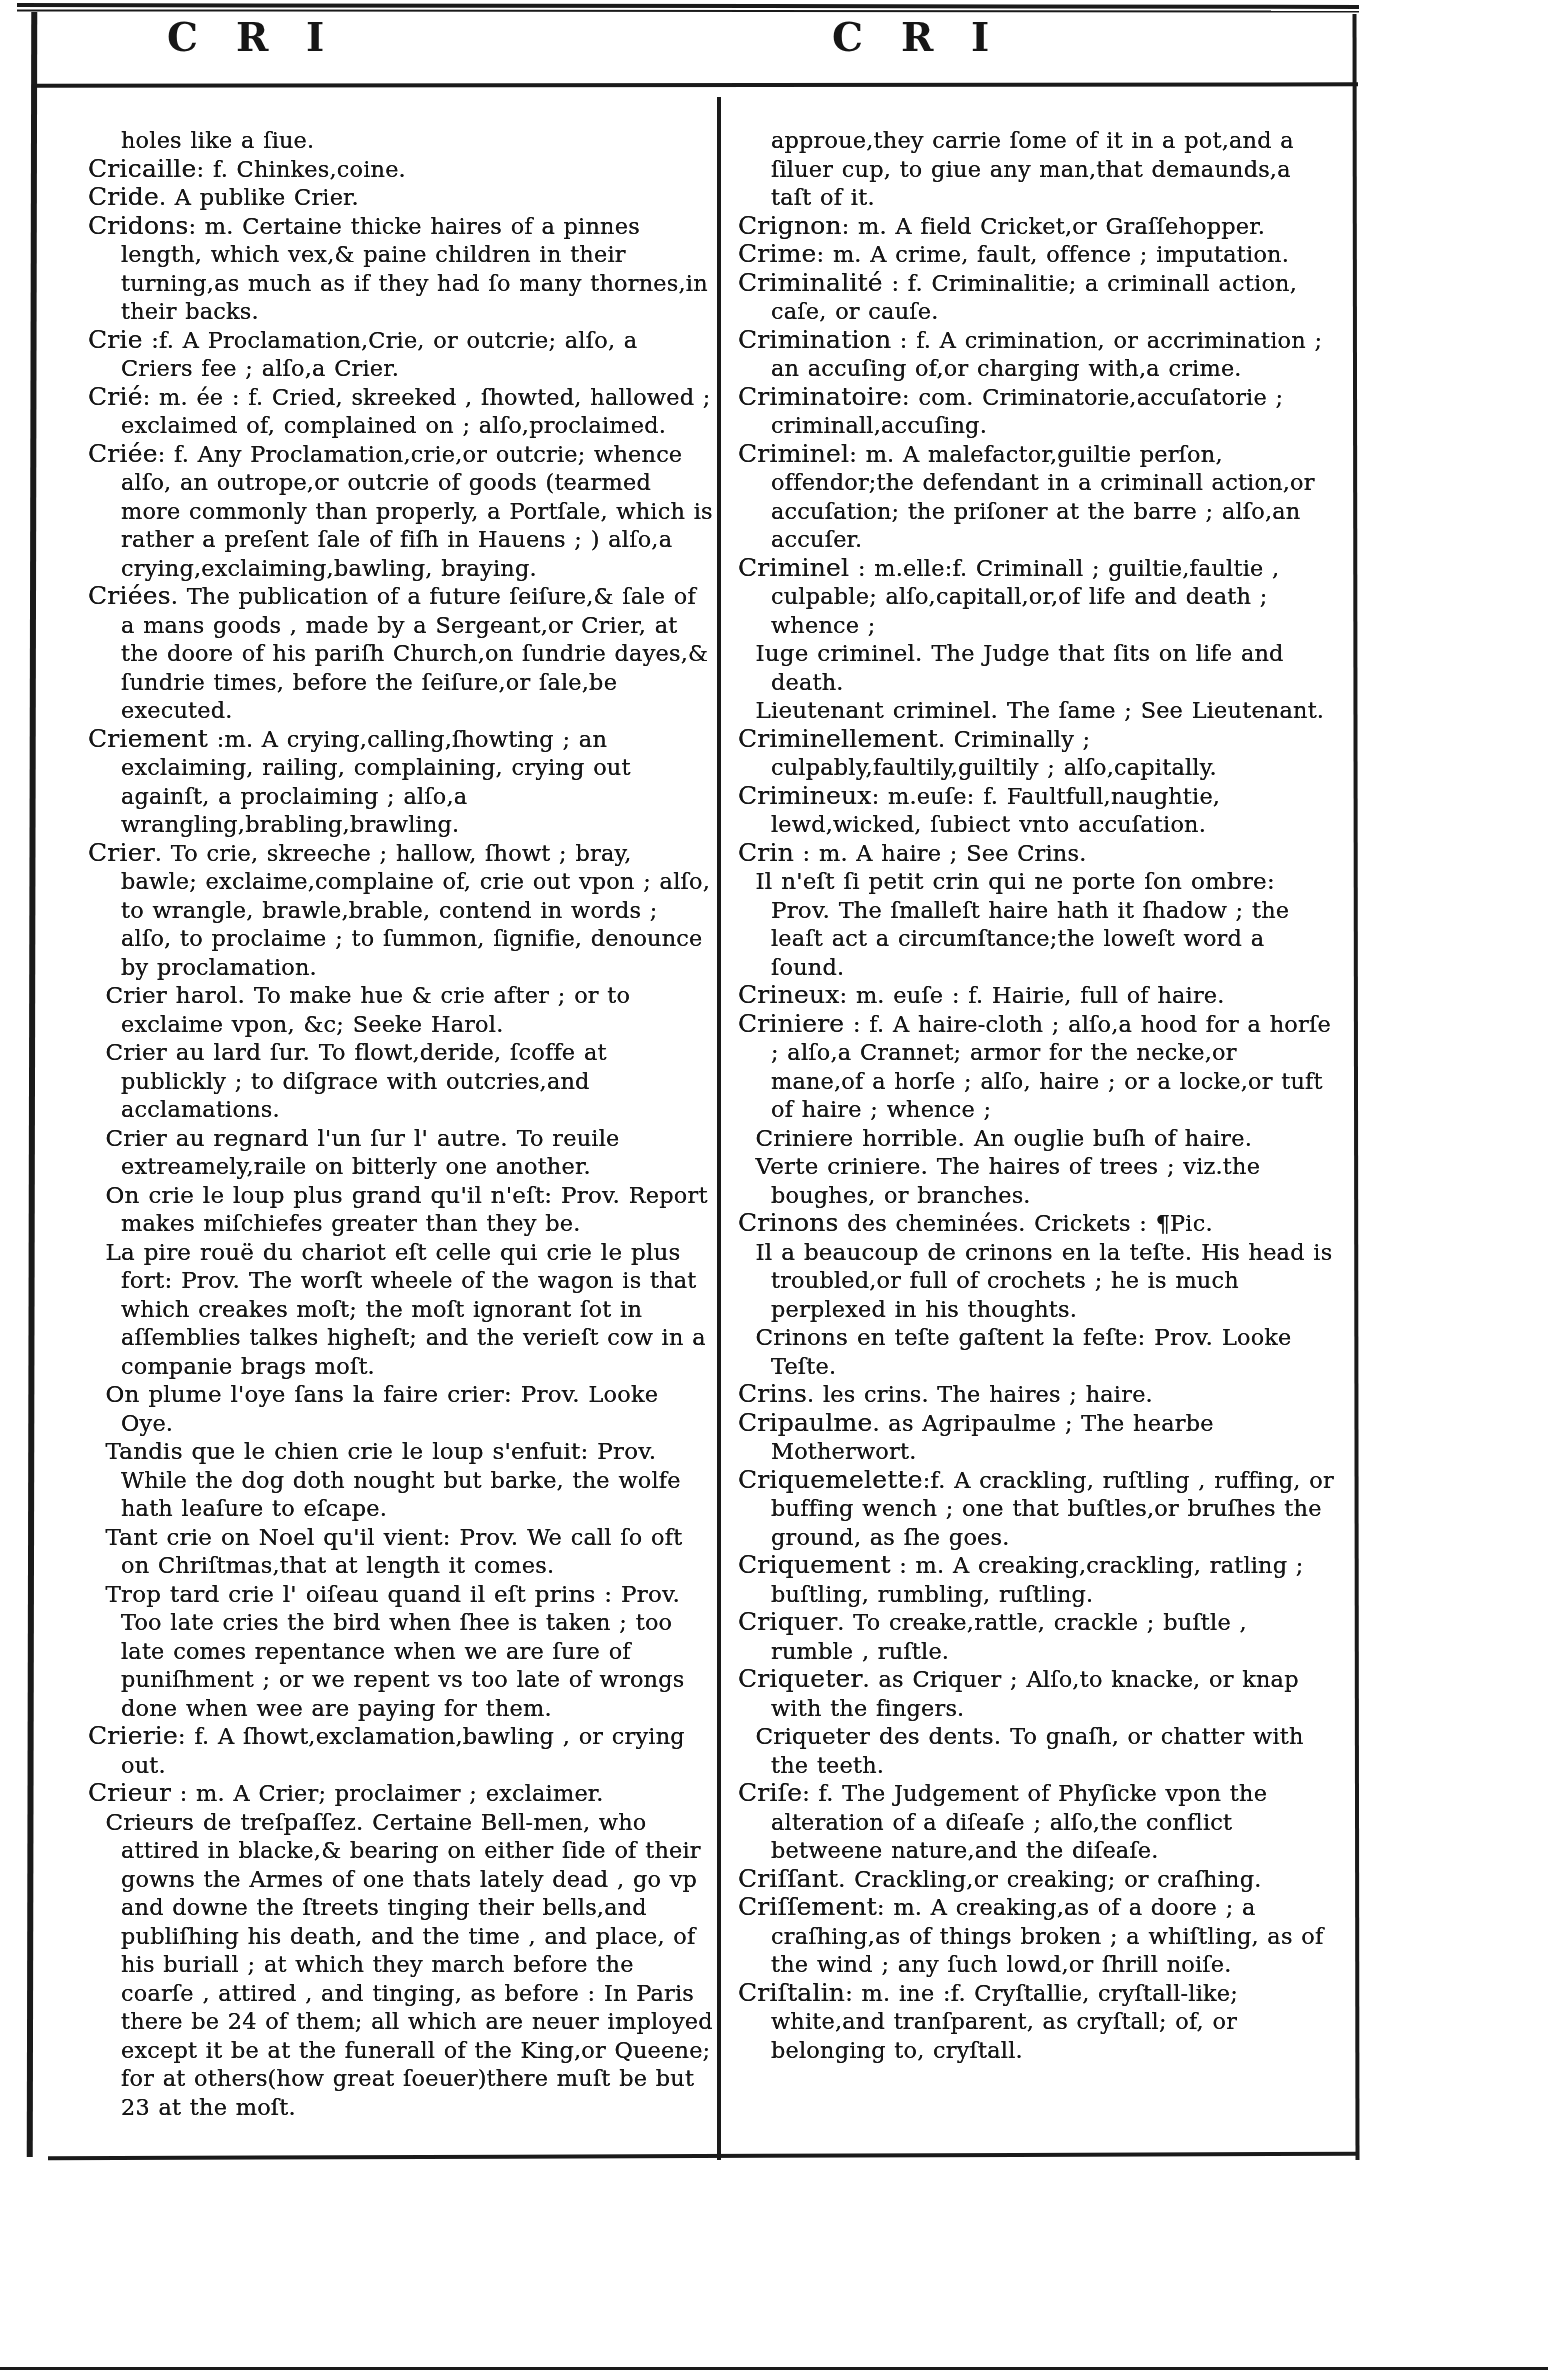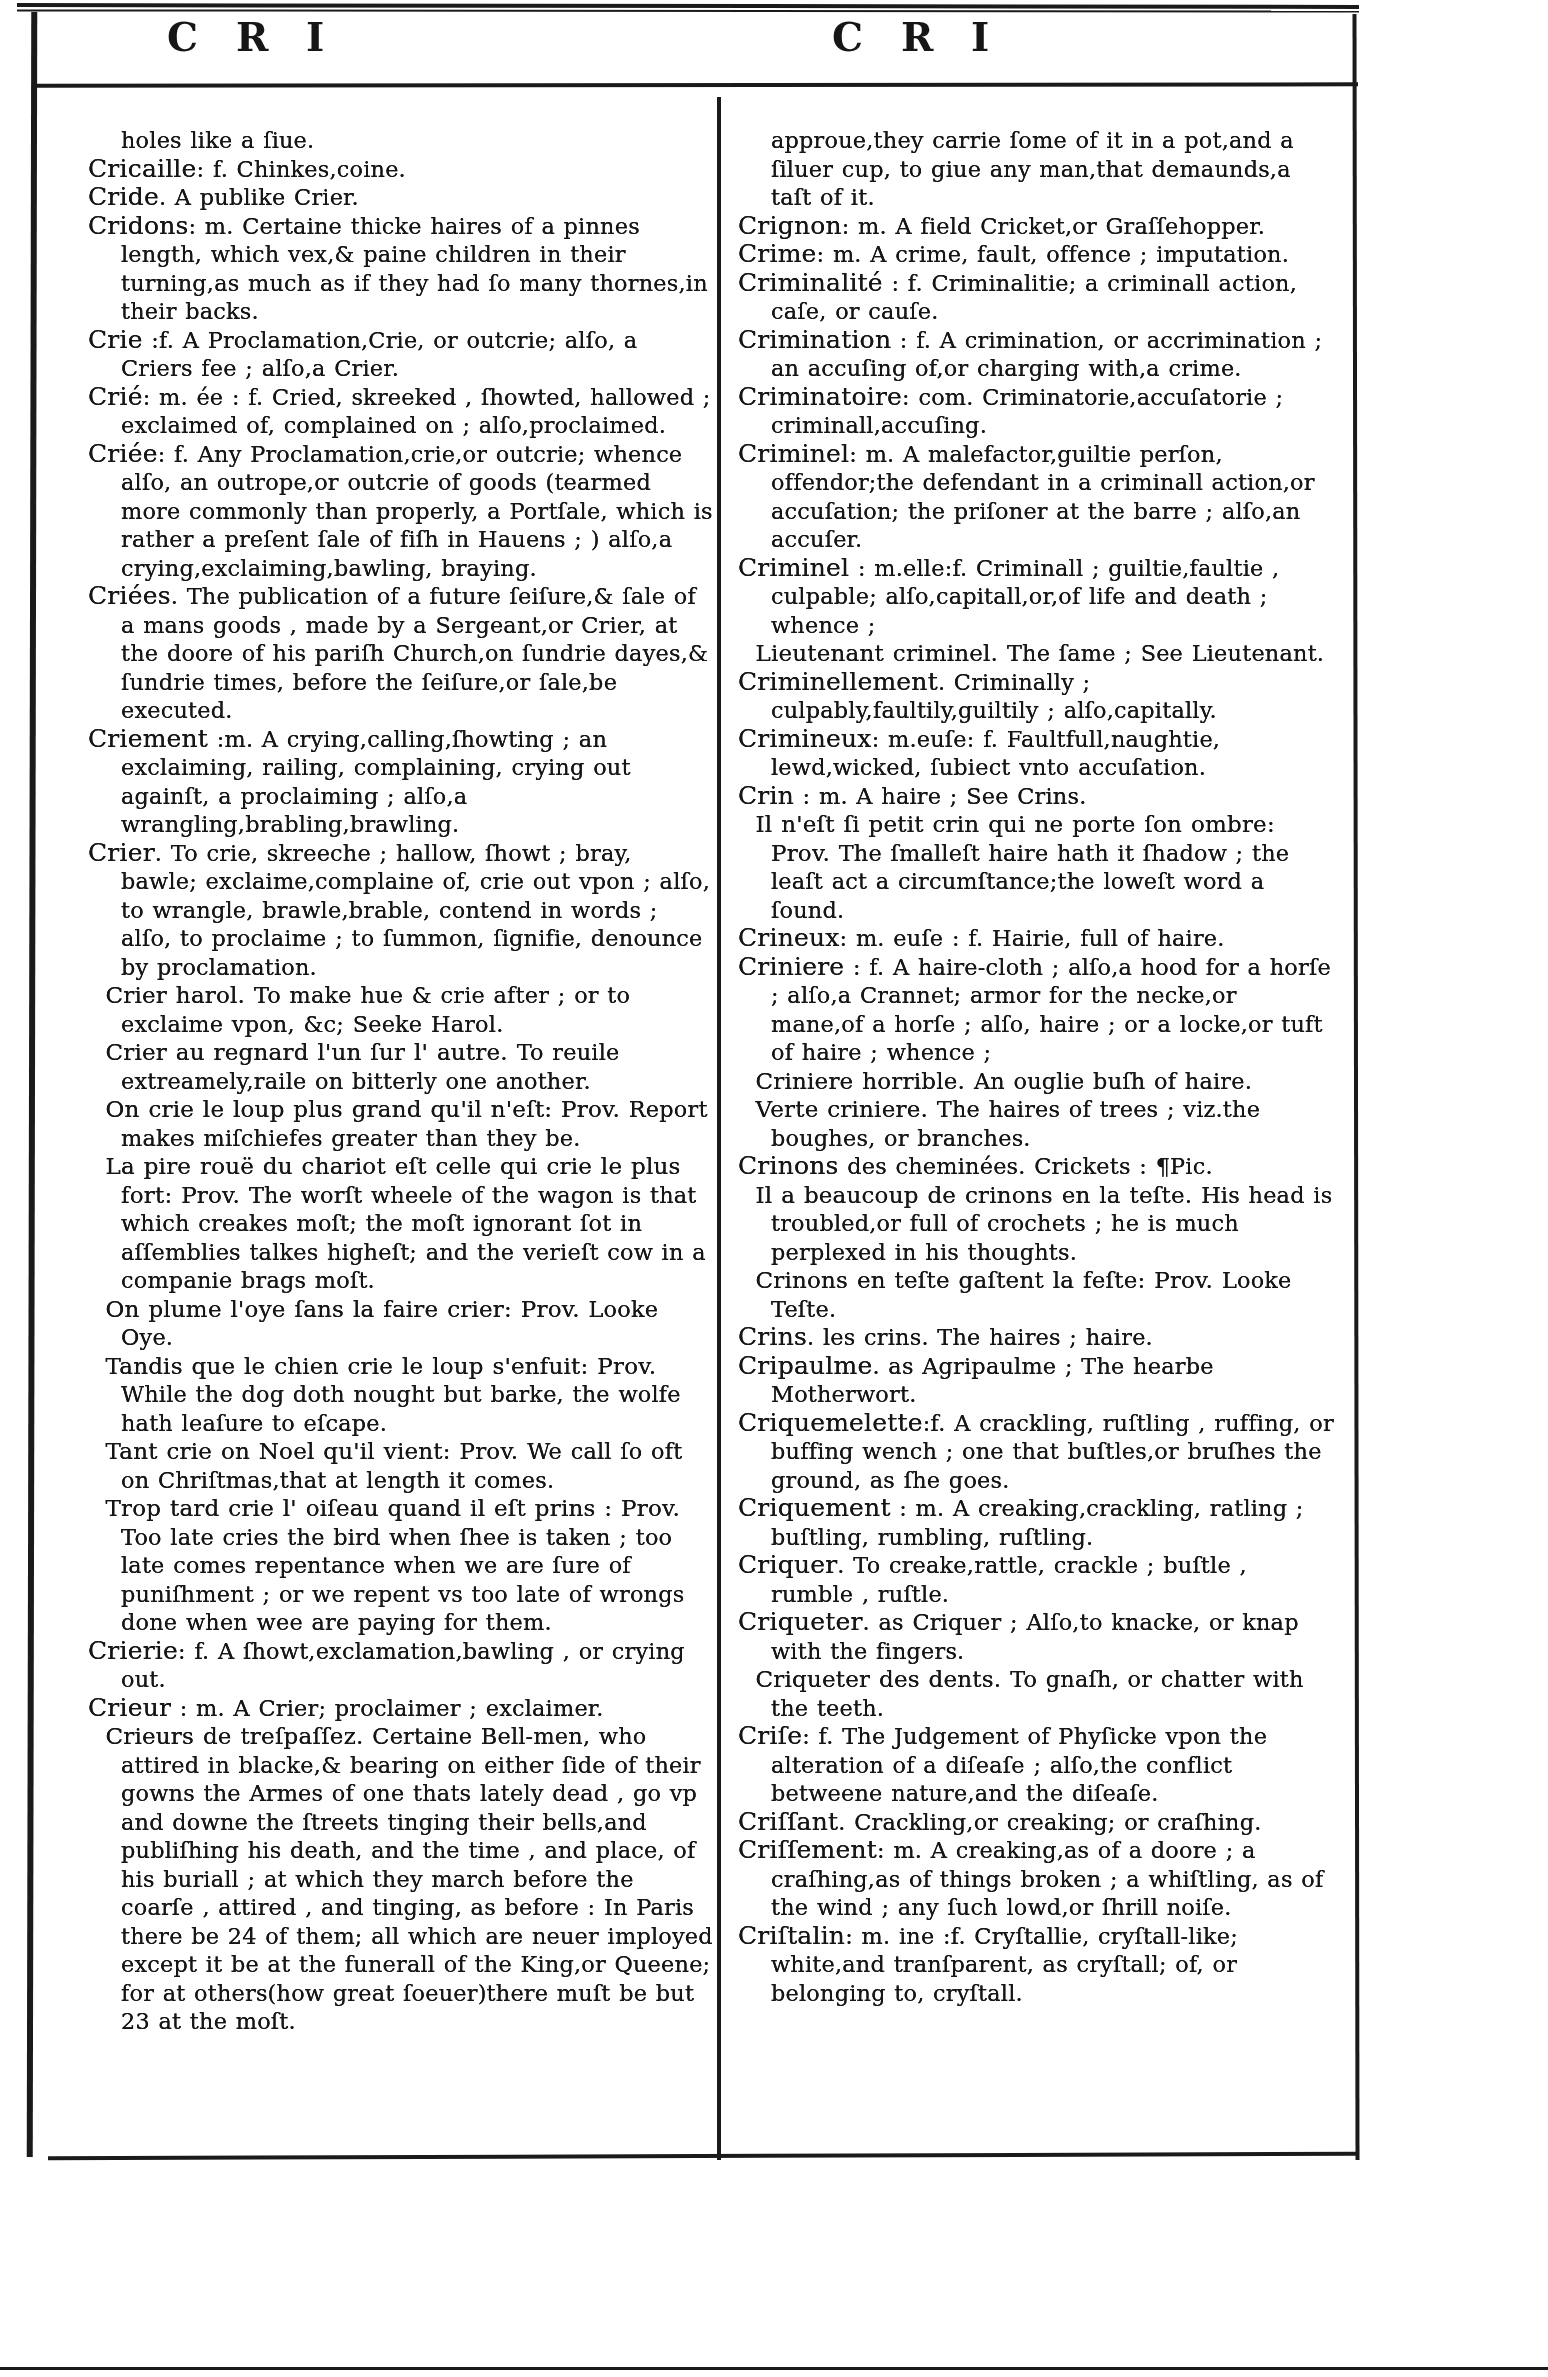--- a/index.html
+++ b/index.html
@@ -64,40 +64,42 @@
     <p class="entry"><span class="h">Cricaille</span><span class="r">: f. </span><span class="i">Chinkes,coine.</span></p>
     <p class="entry"><span class="h">Cride</span><span class="r">. </span><span class="i">A publike Crier.</span></p>
     <p class="entry"><span class="h">Cridons</span><span class="r">: m. </span><span class="i">Certaine thicke haires of a pinnes length, which vex,&amp; paine children in their turning,as much as if they had ſo many thornes,in their backs.</span></p>
     <p class="entry"><span class="h">Crie</span><span class="r"> :f. </span><span class="i">A Proclamation,Crie, or outcrie; alſo, a Criers fee ; alſo,a Crier.</span></p>
     <p class="entry"><span class="h">Crié</span><span class="r">: m. ée : f. </span><span class="i">Cried, skreeked , ſhowted, hallowed ; exclaimed of, complained on ; alſo,proclaimed.</span></p>
     <p class="entry"><span class="h">Criée</span><span class="r">: f. </span><span class="i">Any Proclamation,crie,or outcrie; whence alſo, an outrope,or outcrie of goods (tearmed more commonly than properly, a Portſale, which is rather a preſent ſale of fiſh in Hauens ; ) alſo,a crying,exclaiming,bawling, braying.</span></p>
     <p class="entry"><span class="h">Criées</span><span class="r">. </span><span class="i">The publication of a future ſeiſure,&amp; ſale of a mans goods , made by a Sergeant,or Crier, at the doore of his pariſh Church,on ſundrie dayes,&amp; ſundrie times, before the ſeiſure,or ſale,be executed.</span></p>
     <p class="entry"><span class="h">Criement</span><span class="r"> :m. </span><span class="i">A crying,calling,ſhowting ; an exclaiming, railing, complaining, crying out againſt, a proclaiming ; alſo,a wrangling,brabling,brawling.</span></p>
     <p class="entry"><span class="h">Crier</span><span class="r">. </span><span class="i">To crie, skreeche ; hallow, ſhowt ; bray, bawle; exclaime,complaine of, crie out vpon ; alſo, to wrangle, brawle,brable, contend in words ; alſo, to proclaime ; to ſummon, ſignifie, denounce by proclamation.</span></p>
     <p class="entry sub"><span class="R">Crier harol. </span><span class="i">To make hue &amp; crie after ; or to exclaime vpon, &amp;c; Seeke </span><span class="r">Harol.</span></p>
+    <p class="entry sub"><span class="R">Crier au lard ſur. </span><span class="i">To flowt,deride, ſcoffe at publickly ; to diſgrace with outcries,and acclamations.</span></p>
     <p class="entry sub"><span class="R">Crier au regnard l'un ſur l' autre. </span><span class="i">To reuile extreamely,raile on bitterly one another.</span></p>
     <p class="entry sub"><span class="R">On crie le loup plus grand qu'il n'eſt: Prov. </span><span class="i">Report makes miſchiefes greater than they be.</span></p>
     <p class="entry sub"><span class="R">La pire rouë du chariot eſt celle qui crie le plus fort: Prov. </span><span class="i">The worſt wheele of the wagon is that which creakes moſt; the moſt ignorant ſot in aſſemblies talkes higheſt; and the verieſt cow in a companie brags moſt.</span></p>
     <p class="entry sub"><span class="R">On plume l'oye ſans la faire crier: Prov. </span><span class="i">Looke </span><span class="r">Oye.</span></p>
     <p class="entry sub"><span class="R">Tandis que le chien crie le loup s'enfuit: Prov. </span><span class="i">While the dog doth nought but barke, the wolfe hath leaſure to eſcape.</span></p>
     <p class="entry sub"><span class="R">Tant crie on Noel qu'il vient: Prov. </span><span class="i">We call ſo oft on Chriſtmas,that at length it comes.</span></p>
     <p class="entry sub"><span class="R">Trop tard crie l' oiſeau quand il eſt prins : Prov. </span><span class="i">Too late cries the bird when ſhee is taken ; too late comes repentance when we are ſure of puniſhment ; or we repent vs too late of wrongs done when wee are paying for them.</span></p>
     <p class="entry"><span class="h">Crierie</span><span class="r">: f. </span><span class="i">A ſhowt,exclamation,bawling , or crying out.</span></p>
     <p class="entry"><span class="h">Crieur</span><span class="r"> : m. </span><span class="i">A Crier; proclaimer ; exclaimer.</span></p>
     <p class="entry sub"><span class="R">Crieurs de treſpaſſez. </span><span class="i">Certaine Bell-men, who attired in blacke,&amp; bearing on either ſide of their gowns the Armes of one thats lately dead , go vp and downe the ſtreets tinging their bells,and publiſhing his death, and the time , and place, of his buriall ; at which they march before the coarſe , attired , and tinging, as before : In Paris there be 24 of them; all which are neuer imployed except it be at the funerall of the King,or Queene; for at others(how great ſoeuer)there muſt be but 23 at the moſt.</span></p>
   </div>
 <div class="col" id="col-right">
     <p class="entry cont"><span class="i">approue,they carrie ſome of it in a pot,and a ſiluer cup, to giue any man,that demaunds,a taſt of it.</span></p>
     <p class="entry"><span class="h">Crignon</span><span class="r">: m. </span><span class="i">A field Cricket,or Graſſehopper.</span></p>
     <p class="entry"><span class="h">Crime</span><span class="r">: m. </span><span class="i">A crime, fault, offence ; imputation.</span></p>
     <p class="entry"><span class="h">Criminalité</span><span class="r"> : f. </span><span class="i">Criminalitie; a criminall action, caſe, or cauſe.</span></p>
     <p class="entry"><span class="h">Crimination</span><span class="r"> : f. </span><span class="i">A crimination, or accrimination ; an accuſing of,or charging with,a crime.</span></p>
     <p class="entry"><span class="h">Criminatoire</span><span class="r">: com. </span><span class="i">Criminatorie,accuſatorie ; criminall,accuſing.</span></p>
     <p class="entry"><span class="h">Criminel</span><span class="r">: m. </span><span class="i">A malefactor,guiltie perſon, offendor;the defendant in a criminall action,or accuſation; the priſoner at the barre ; alſo,an accuſer.</span></p>
     <p class="entry"><span class="h">Criminel</span><span class="r"> : m.elle:f. </span><span class="i">Criminall ; guiltie,faultie , culpable; alſo,capitall,or,of life and death ; whence ;</span></p>
+    <p class="entry sub"><span class="R">Iuge criminel. </span><span class="i">The Judge that ſits on life and death.</span></p>
     <p class="entry sub"><span class="R">Lieutenant criminel. </span><span class="i">The ſame ; See </span><span class="r">Lieutenant.</span></p>
     <p class="entry"><span class="h">Criminellement</span><span class="r">. </span><span class="i">Criminally ; culpably,faultily,guiltily ; alſo,capitally.</span></p>
     <p class="entry"><span class="h">Crimineux</span><span class="r">: m.euſe: f. </span><span class="i">Faultfull,naughtie, lewd,wicked, ſubiect vnto accuſation.</span></p>
     <p class="entry"><span class="h">Crin</span><span class="r"> : m. </span><span class="i">A haire ; See </span><span class="r">Crins.</span></p>
     <p class="entry sub"><span class="R">Il n'eſt ſi petit crin qui ne porte ſon ombre: Prov. </span><span class="i">The ſmalleſt haire hath it ſhadow ; the leaſt act a circumſtance;the loweſt word a ſound.</span></p>
     <p class="entry"><span class="h">Crineux</span><span class="r">: m. euſe : f. </span><span class="i">Hairie, full of haire.</span></p>
     <p class="entry"><span class="h">Criniere</span><span class="r"> : f. </span><span class="i">A haire-cloth ; alſo,a hood for a horſe ; alſo,a Crannet; armor for the necke,or mane,of a horſe ; alſo, haire ; or a locke,or tuft of haire ; whence ;</span></p>
     <p class="entry sub"><span class="R">Criniere horrible. </span><span class="i">An ouglie buſh of haire.</span></p>
     <p class="entry sub"><span class="R">Verte criniere. </span><span class="i">The haires of trees ; viz.the boughes, or branches.</span></p>
     <p class="entry"><span class="h">Crinons</span><span class="r"> des cheminées. </span><span class="i">Crickets : </span><span class="r">¶Pic.</span></p>

